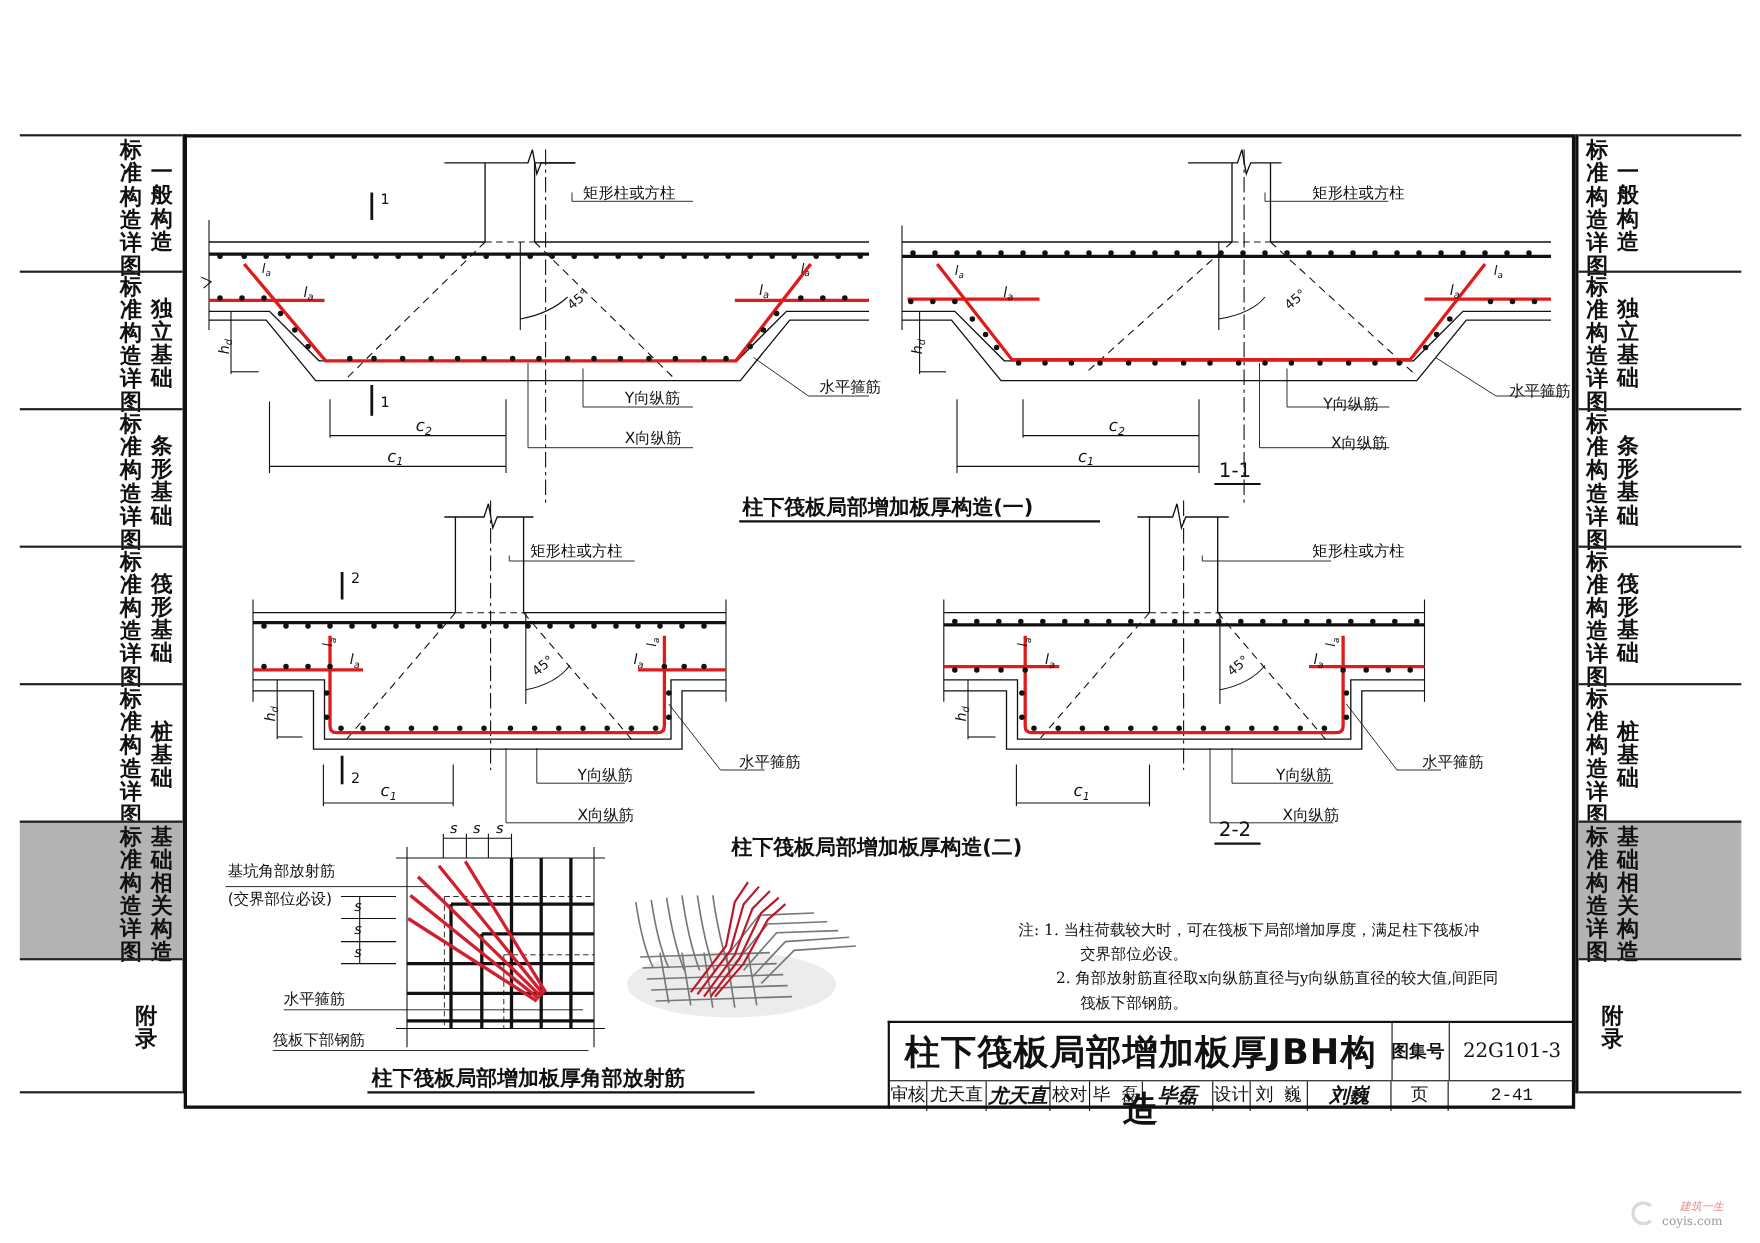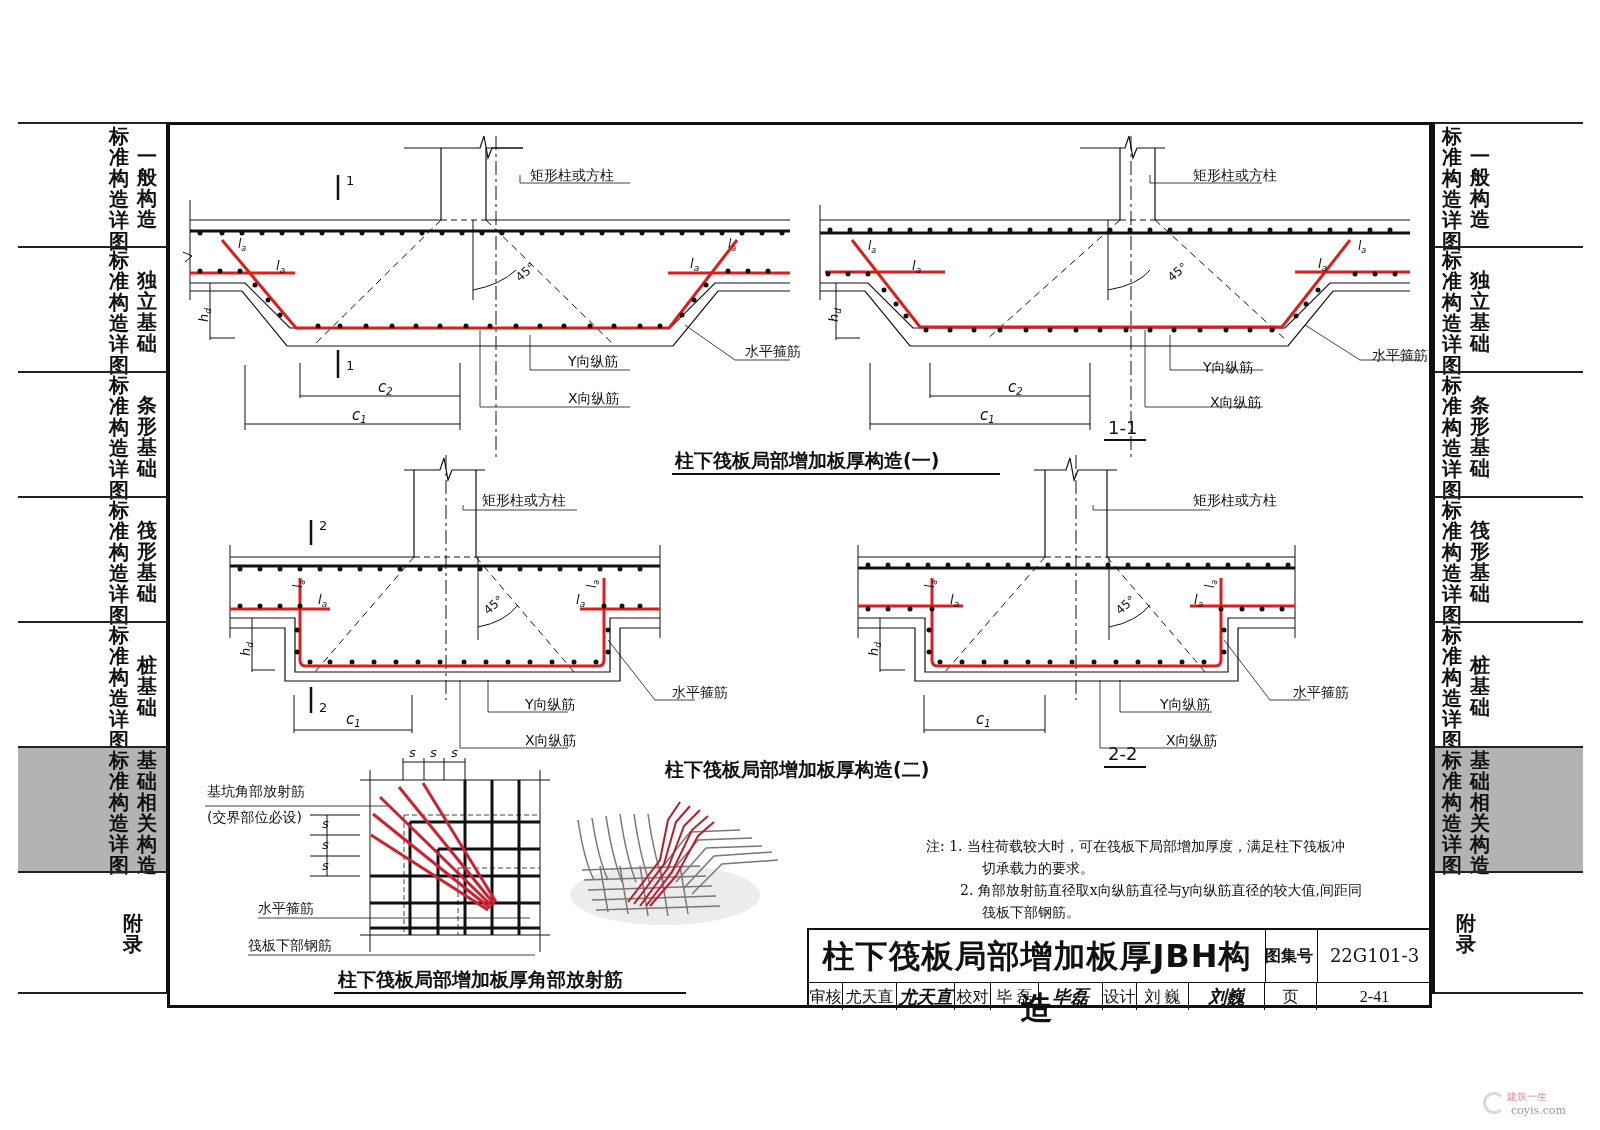--- a/index.html
+++ b/index.html
@@ -20,27 +20,27 @@
   .side-left .tab.appendix .c1{left:104px;}
   .side-right .tab.appendix .c1{left:20px;}
   #frame{position:absolute;left:167px;top:122px;width:1265px;height:886px;border:3px solid #111;box-sizing:border-box;}
   svg text{font-family:"DejaVu Sans","Liberation Sans",sans-serif;}
   .title-block{position:absolute;left:807px;top:928px;width:625px;height:80px;border-top:2px solid #111;border-left:2px solid #111;box-sizing:border-box;}
   .tb-row1{position:absolute;left:0;top:0;height:52px;width:100%;border-bottom:1.5px solid #111;}
   .tb-title{position:absolute;left:0;top:0;width:456px;height:52px;border-right:1.5px solid #111;font-size:32px;line-height:52px;text-align:center;font-weight:bold;letter-spacing:1px;}
   .tb-label{position:absolute;left:456px;top:0;width:52px;height:52px;border-right:1.5px solid #111;font-size:16px;line-height:52px;text-align:left;font-weight:bold;}
   .tb-value{position:absolute;left:508px;top:0;right:0;height:52px;font-size:18px;line-height:52px;text-align:center;font-family:"DejaVu Serif","Liberation Serif",serif;}
   .tb-row2{position:absolute;left:0;top:53px;height:27px;width:100%;}
-  .tb-cell{position:absolute;top:0;height:27px;border-right:1.5px solid #111;font-size:16px;line-height:27px;text-align:center;box-sizing:border-box;font-family:Liberation Serif, serif;}
+  .tb-cell{position:absolute;top:0;height:27px;border-right:1.5px solid #111;font-size:16px;line-height:27px;text-align:center;box-sizing:border-box;font-family:Liberation Mono, monospace;}
   .sig{font-family:"DejaVu Serif","Liberation Serif",serif;font-style:italic;font-weight:bold;font-size:18px;}
   .notes{position:absolute;left:926px;top:835px;font-size:14px;line-height:22px;font-family:"DejaVu Serif","Liberation Serif",serif;}
   .notes .n{padding-left:30px;}
   .notes .n2{padding-left:56px;}
   .watermark{position:absolute;left:1483px;top:1090px;font-size:11px;color:#999;}
-  .watermark .wm-cn{color:#e28c8c;font-size:10px;display:block;margin-left:24px;}
+  .watermark .wm-cn{color:#e28c8c;font-size:10px;display:block;margin-left:44px;font-style:italic;}
   .watermark .wm-logo{position:absolute;left:0;top:2px;width:22px;height:22px;border:3px solid #d9d9d9;border-radius:50%;border-right-color:transparent;box-sizing:border-box;}
   .watermark .wm-en{margin-left:28px;font-family:"DejaVu Serif",serif;}
 </style>
 </head>
 <body>
 
 <div class="side side-left">
   <div class="tab" style="height:124px">
     <div class="col c1">
         <span>标</span>
@@ -773,21 +773,21 @@
       <path d="M634,904 L664,864 L676,822 L690,806"></path>
       <path d="M640,906 L668,868 L684,826 L700,810"></path>
       <path d="M646,906 L672,872 L692,830 L708,816"></path>
       <path d="M650,906 L676,876 L698,836 L714,822"></path>
     </g>
   </g>
 </svg>
 
 <div class="notes">
   <div><span>注:</span> <span>1. 当柱荷载较大时，可在筏板下局部增加厚度，满足柱下筏板冲</span></div>
-  <div class="n2">切承载力的要求。</div>
+  <div class="n2">交界部位必设。</div>
   <div class="n" style="padding-left:34px">2. 角部放射筋直径取x向纵筋直径与y向纵筋直径的较大值,间距同</div>
   <div class="n2">筏板下部钢筋。</div>
 </div>
 
 <div class="title-block">
   <div class="tb-row1">
     <div class="tb-title">柱下筏板局部增加板厚JBH构造</div>
     <div class="tb-label">图集号</div>
     <div class="tb-value">22G101-3</div>
   </div>

